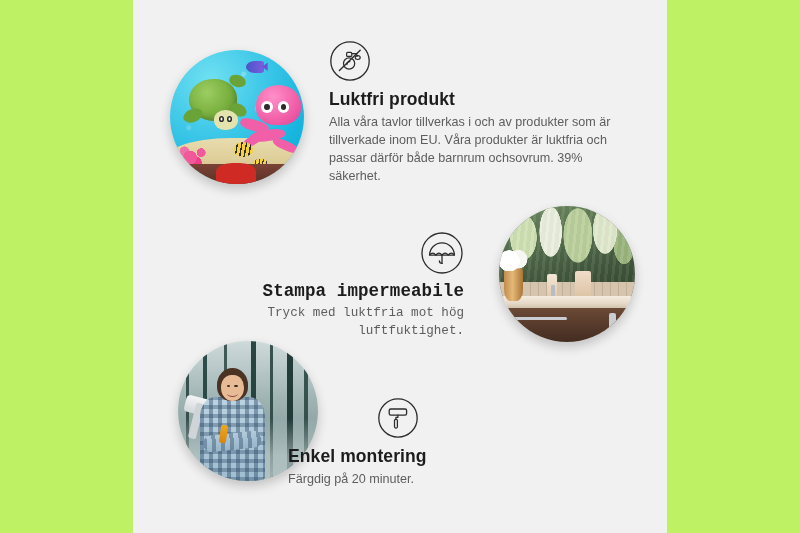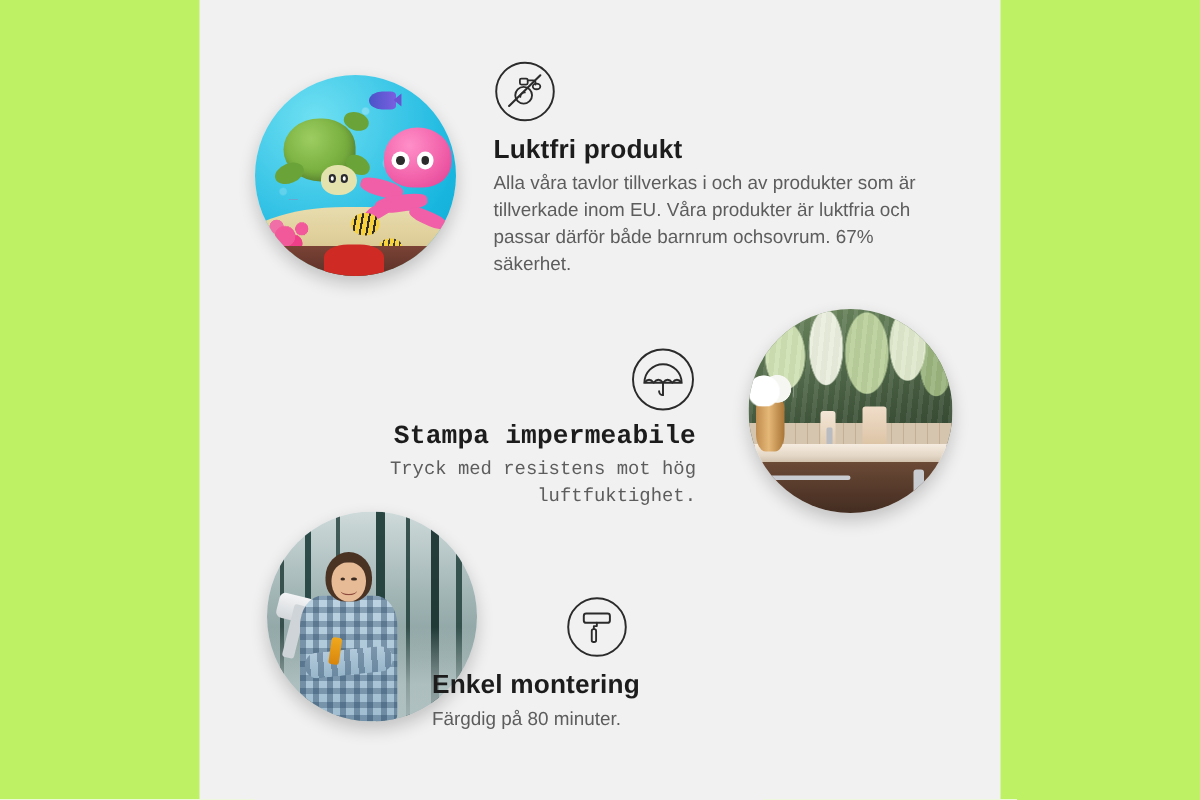--- a/index.html
+++ b/index.html
@@ -339,21 +339,21 @@
         <circle cx="21" cy="21" r="19.2" fill="none" stroke="#2b2b2b" stroke-width="1.3"></circle>
         <path d="M14.5 23.5 a5.6 5.6 0 1 0 11.2 0 a5.6 5.6 0 1 0 -11.2 0 Z" fill="none" stroke="#2b2b2b" stroke-width="1.25"></path>
         <rect x="17.6" y="12.4" width="5.2" height="4.0" rx="1" fill="none" stroke="#2b2b2b" stroke-width="1.2"></rect>
         <path d="M23 13.6 h3.4 a1.6 1.6 0 0 1 1.6 1.6 v1.2" fill="none" stroke="#2b2b2b" stroke-width="1.2" stroke-linecap="round"></path>
         <ellipse cx="28.7" cy="17.6" rx="2.5" ry="1.9" fill="none" stroke="#2b2b2b" stroke-width="1.2"></ellipse>
         <path d="M17.9 24.6 a3.0 3.0 0 0 1 3.0 -3.0" fill="none" stroke="#2b2b2b" stroke-width="1.15" stroke-linecap="round"></path>
         <line x1="10.4" y1="30.6" x2="31.2" y2="10.2" stroke="#2b2b2b" stroke-width="1.4" stroke-linecap="round"></line>
       </svg>
     </div>
     <div class="f-title">Luktfri produkt</div>
-    <p class="f-body">Alla våra tavlor tillverkas i och av produkter som är tillverkade inom EU. Våra produkter är luktfria och passar därför både barnrum ochsovrum. 67% säkerhet.</p>
+    <p class="f-body">Alla våra tavlor tillverkas i och av produkter som är tillverkade inom EU. Våra produkter är luktfria och passar därför både barnrum ochsovrum. 39% säkerhet.</p>
   </div>
 
   <div class="photo photo-bath">
     <div class="photo-inner">
       <div class="bath-wall"></div>
       <div class="bath-backsplash"></div>
       <div class="bath-towel"></div>
       <div class="bath-towel2"></div>
       <div class="bath-faucet"></div>
       <div class="bath-counter"></div>
@@ -367,21 +367,21 @@
     <div class="icon-wrap icon-right">
       <svg width="44" height="44" viewBox="0 0 44 44" aria-hidden="true">
         <circle cx="22" cy="22" r="20" fill="none" stroke="#2b2b2b" stroke-width="1.3"></circle>
         <path d="M9.6 24.2 a12.4 12.4 0 0 1 24.8 0 Z" fill="none" stroke="#2b2b2b" stroke-width="1.3"></path>
         <path d="M9.6 24.2 q3.1 -4.0 6.2 0 q3.1 -4.0 6.2 0 q3.1 -4.0 6.2 0 q3.1 -4.0 6.2 0" fill="none" stroke="#2b2b2b" stroke-width="1.25" stroke-linejoin="round"></path>
         <line x1="22" y1="24.2" x2="22" y2="32.4" stroke="#2b2b2b" stroke-width="1.3" stroke-linecap="round"></line>
         <path d="M22 32.4 a2.6 2.6 0 0 1 -2.6 -2.6" fill="none" stroke="#2b2b2b" stroke-width="1.3" stroke-linecap="round"></path>
       </svg>
     </div>
     <div class="f-title">Stampa impermeabile</div>
-    <p class="f-body">Tryck med resistens mot hög luftfuktighet.</p>
+    <p class="f-body">Tryck med luktfria mot hög luftfuktighet.</p>
   </div>
 
   <div class="photo photo-woman">
     <div class="photo-inner">
       <div class="forest-bg"></div>
       <div class="forest-trees"></div>
       <div class="forest-haze"></div>
       <div class="w-roller-head"></div>
       <div class="w-roller-handle"></div>
       <div class="w-body"></div>
@@ -396,16 +396,16 @@
   <div class="feature feature-mount">
     <div class="icon-wrap icon-center">
       <svg width="42" height="42" viewBox="0 0 42 42" aria-hidden="true">
         <circle cx="21" cy="21" r="19.2" fill="none" stroke="#2b2b2b" stroke-width="1.3"></circle>
         <rect x="12.2" y="12.0" width="17.4" height="6.2" rx="1.6" fill="none" stroke="#2b2b2b" stroke-width="1.3"></rect>
         <path d="M20.9 18.2 v2.2 h-2.0 v2.0" fill="none" stroke="#2b2b2b" stroke-width="1.25" stroke-linecap="round" stroke-linejoin="round"></path>
         <rect x="17.5" y="22.4" width="2.9" height="8.6" rx="1.2" fill="none" stroke="#2b2b2b" stroke-width="1.25"></rect>
       </svg>
     </div>
     <div class="f-title">Enkel montering</div>
-    <p class="f-body">Färgdig på 80 minuter.</p>
+    <p class="f-body">Färgdig på 20 minuter.</p>
   </div>
 
 </div>
 
 </body></html>

